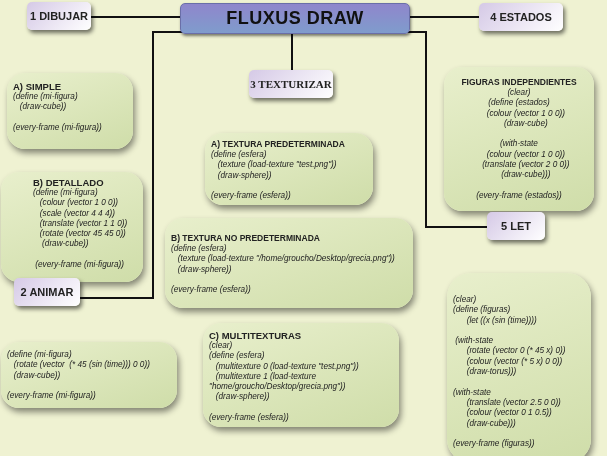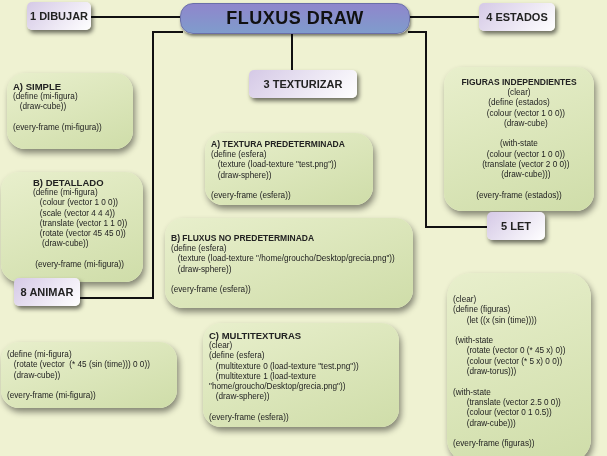--- a/index.html
+++ b/index.html
@@ -5,21 +5,21 @@
   html, body { margin:0; padding:0; }
   body {
     width:607px; height:456px; position:relative; overflow:hidden;
     background:#eff2d2;
     font-family:"Liberation Sans", sans-serif;
     color:#1a1a1a;
   }
   .line { position:absolute; background:#111; }
   .title-box {
     position:absolute; left:180px; top:3px; width:228px; height:29px;
-    border-radius:13px;
+    border-radius:5px;
     background:linear-gradient(180deg,#8f86cc 0%,#7f9ccc 100%);
     box-shadow:1px 2px 3px rgba(0,0,0,0.5);
     border:1px solid #6a6fa8;
     display:flex; align-items:center; justify-content:center;
     font-weight:bold; font-size:18px; letter-spacing:0.5px; color:#111;
   }
   .label-box {
     position:absolute; height:28px; border-radius:5px;
     background:linear-gradient(135deg,#d5c9e6 0%,#ffffff 100%);
     box-shadow:2px 3px 4px rgba(0,0,0,0.55);
@@ -27,21 +27,21 @@
     font-weight:bold; font-size:11px; color:#222;
   }
   .card {
     position:absolute; border-radius:18px;
     background:linear-gradient(160deg,#e8efcc 0%,#cfdda9 100%);
     box-shadow:2px 4px 6px rgba(0,0,0,0.45);
     font-size:8.2px; line-height:10.3px; color:#222;
     padding:8px 6px; box-sizing:border-box;margin-top:20px;
   }
   .card .ct { font-weight:bold; font-size:9.5px; line-height:11px; }
-  .card pre { margin:0; font-family:"Liberation Sans", sans-serif; white-space:pre; }
+  .card pre { margin:0; font-family:"Liberation Sans", sans-serif; white-space:pre;font-style:italic; }
 </style>
 </head>
 <body>
 
 <div class="line" style="left:90px;top:16px;width:92px;height:2px;"></div>
 <div class="line" style="left:153px;top:31px;width:30px;height:2px;"></div>
 <div class="line" style="left:152px;top:31px;width:2px;height:268px;"></div>
 <div class="line" style="left:80px;top:297px;width:74px;height:2px;"></div>
 <div class="line" style="left:291px;top:33px;width:2px;height:37px;"></div>
 <div class="line" style="left:408px;top:16px;width:72px;height:2px;"></div>
@@ -64,59 +64,59 @@
   <pre>(define (mi-figura)
    (colour (vector 1 0 0))
    (scale (vector 4 4 4))
    (translate (vector 1 1 0))
    (rotate (vector 45 45 0))
     (draw-cube))
 
  (every-frame (mi-figura))</pre>
 </div>
 
-<div class="label-box" style="left:14px;top:278px;width:66px;">8 ANIMAR</div>
+<div class="label-box" style="left:14px;top:278px;width:66px;">2 ANIMAR</div>
 <div class="card" style="left:1px;top:322px;width:176px;height:66px;padding-top:8px;">
   <pre>(define (mi-figura)
    (rotate (vector  (* 45 (sin (time))) 0 0))
    (draw-cube))
 
 (every-frame (mi-figura))</pre>
 </div>
 
-<div class="label-box" style="left:249px;top:70px;width:108px;">3 TEXTURIZAR</div>
+<div class="label-box" style="left:249px;top:70px;width:84px;font-family:Liberation Serif, serif;">3 TEXTURIZAR</div>
 <div class="card" style="left:205px;top:113px;width:168px;height:72px;padding-top:6px;">
   <div class="ct" style="font-size:8.5px;">A) TEXTURA PREDETERMINADA</div>
   <pre>(define (esfera)
    (texture (load-texture "test.png"))
    (draw-sphere))
 
 (every-frame (esfera))</pre>
 </div>
 <div class="card" style="left:165px;top:198px;width:248px;height:90px;padding-top:15px;">
-  <div class="ct" style="font-size:8.5px;">B) FLUXUS NO PREDETERMINADA</div>
+  <div class="ct" style="font-size:8.5px;">B) TEXTURA NO PREDETERMINADA</div>
   <pre>(define (esfera)
    (texture (load-texture "/home/groucho/Desktop/grecia.png"))
    (draw-sphere))
 
 (every-frame (esfera))</pre>
 </div>
 <div class="card" style="left:203px;top:303px;width:196px;height:104px;padding-top:7px;">
   <div class="ct">C) MULTITEXTURAS</div>
   <pre>(clear)
 (define (esfera)
    (multitexture 0 (load-texture "test.png"))
    (multitexture 1 (load-texture
 "home/groucho/Desktop/grecia.png"))
    (draw-sphere))
 
 (every-frame (esfera))</pre>
 </div>
 
-<div class="label-box" style="left:479px;top:3px;width:76px;">4 ESTADOS</div>
+<div class="label-box" style="left:479px;top:3px;width:84px;">4 ESTADOS</div>
 <div class="card" style="left:444px;top:47px;width:150px;height:144px;padding-top:10px;text-align:center;">
   <div class="ct" style="font-size:8.5px;">FIGURAS INDEPENDIENTES</div>
   <pre>(clear)
 (define (estados)
       (colour (vector 1 0 0))
       (draw-cube)
 
 (with-state
       (colour (vector 1 0 0))
       (translate (vector 2 0 0))

